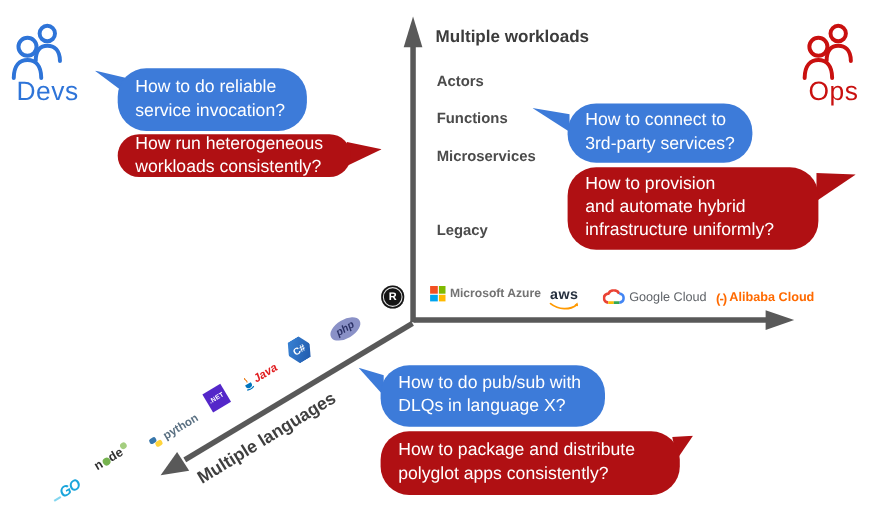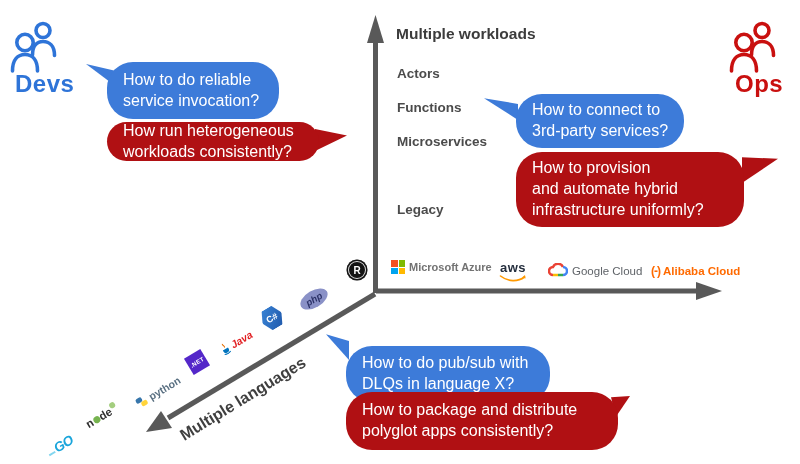--- a/index.html
+++ b/index.html
@@ -1,21 +1,21 @@
 <!DOCTYPE html>
 <html><head>
 <meta charset="utf-8">
 <style>
   html,body{margin:0;padding:0;}
   body{font-family:"Liberation Sans",sans-serif;background:#fff;}
   .canvas{position:relative;width:800px;height:464px;background:#fff;overflow:hidden;}
   .abs{position:absolute;}
 
   
-  .persona-label{font-weight:bold;font-size:24px;letter-spacing:.5px;text-align:center;}
+  .persona-label{font-weight:normal;font-size:24px;letter-spacing:.5px;text-align:center;}
   .devs-color{color:#2E74D8;}
   .ops-color{color:#C9100F;}
 
   
   .axis-title{font-weight:bold;font-size:15.5px;color:#3c3c3c;white-space:nowrap;}
   .workload-item{font-weight:bold;font-size:13.5px;color:#4b4b4b;white-space:nowrap;}
 
   
   .bubble{position:absolute;border-radius:26px;color:#fff;font-size:16px;line-height:1.3;
           display:flex;align-items:center;padding:2px 10px 2px 16px;box-sizing:border-box;
@@ -115,21 +115,21 @@
 
   <div class="bubble blue" style="left:107px;top:62px;width:172px;height:57px;">How to do reliable
 service invocation?</div>
   <div class="bubble red" style="left:107px;top:122px;width:212px;height:39px;">How run heterogeneous
 workloads consistently?</div>
   <div class="bubble blue" style="left:516px;top:94px;width:168px;height:54px;">How to connect to
 3rd-party services?</div>
   <div class="bubble red" style="left:516px;top:152px;width:228px;height:75px;">How to provision
 and automate hybrid
 infrastructure uniformly?</div>
-  <div class="bubble blue" style="left:346px;top:332px;width:204px;height:56px;margin-top:14px;">How to do pub/sub with
+  <div class="bubble blue" style="left:346px;top:332px;width:204px;height:56px;">How to do pub/sub with
 DLQs in language X?</div>
   <div class="bubble red" style="left:346px;top:392px;width:272px;height:58px;">How to package and distribute
 polyglot apps consistently?</div>
 
   <div class="abs cloud-logo" style="left:391px;top:260px;">
     <span class="ms-grid">
       <span style="background:#F25022;"></span>
         <span style="background:#7FBA00;"></span>
       <span style="background:#00A4EF;"></span>
         <span style="background:#FFB900;"></span>

